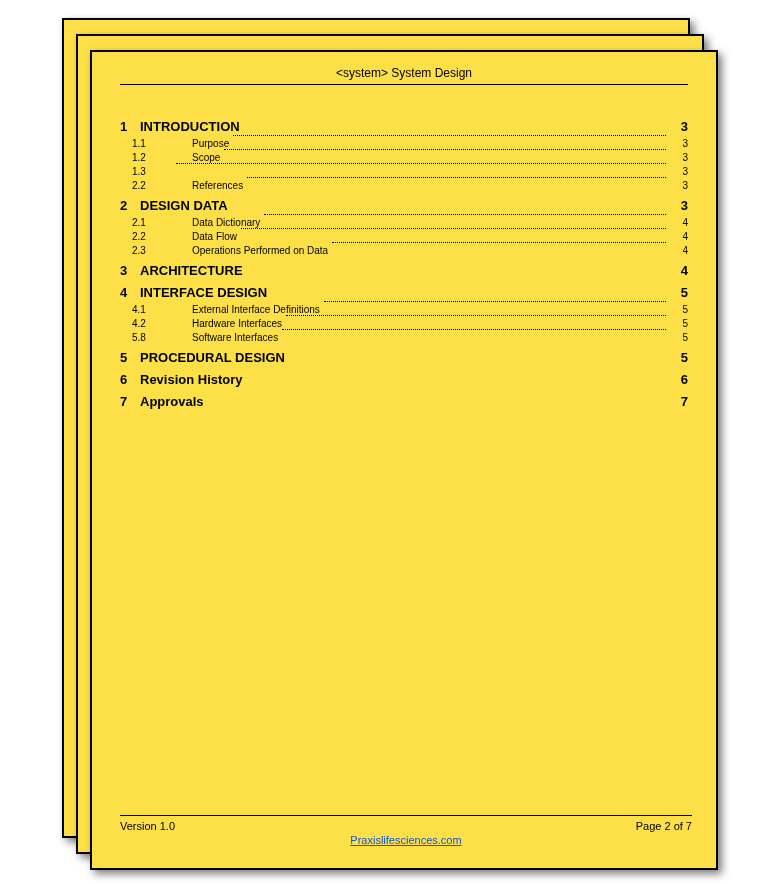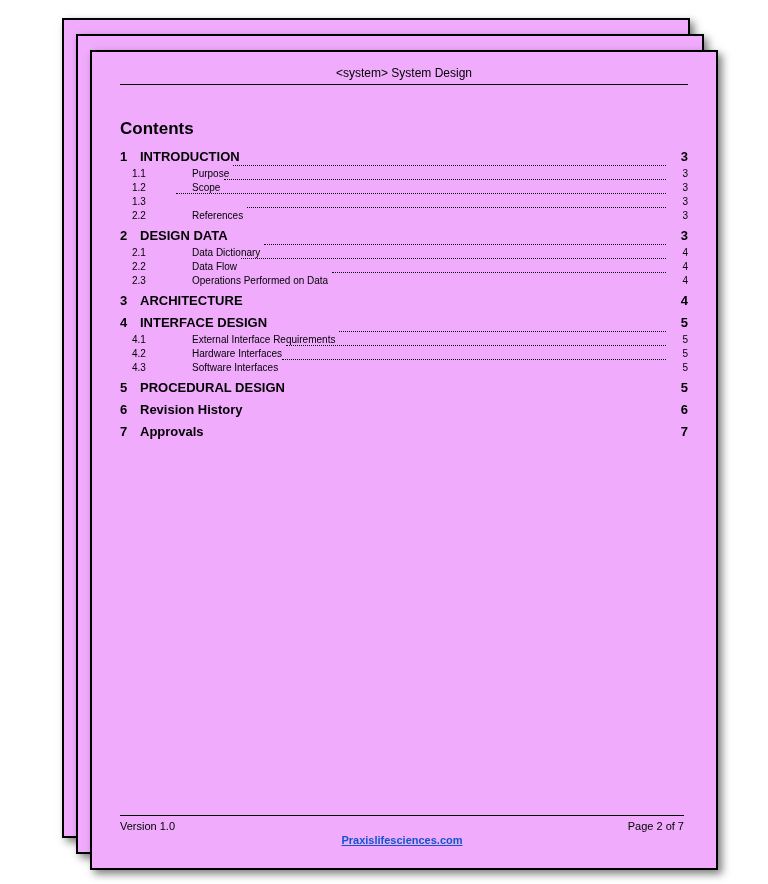--- a/index.html
+++ b/index.html
@@ -11,21 +11,21 @@
   }
   .stage {
     position: relative;
     width: 768px;
     height: 884px;
     background: #fff;
     overflow: hidden;
   }
   .page {
     position: absolute;
-    background: #f0abfc;
+    background: #fde047;
     border: 2px solid #000;
     box-shadow: 4px 4px 8px rgba(0,0,0,0.5);
     box-sizing: border-box;
     padding: 14px 28px 12px 28px;
   }
   .page.back1 { left: 62px; top: 18px; width: 628px; height: 820px; }
   .page.back2 { left: 76px; top: 34px; width: 628px; height: 820px; }
   .page.front { left: 90px; top: 50px; width: 628px; height: 820px; }
 
   .hdr-title {
@@ -79,59 +79,57 @@
     border-bottom: 1.2px dotted #000;
     margin: 0 4px;
     position: relative;
     top: -3px;
   }
   .toc-row2 .pg { width: 18px; text-align: right; }
 
   .footer {
     position: absolute;
     left: 28px;
-    right: 32px;
+    right: 24px;
     bottom: 22px;
     font-size: 11px;
   }
   .footer .ftr-line {
     border-top: 1px solid #000;
     padding-top: 4px;
     display: flex;
     justify-content: space-between;
   }
   .footer .link {
     text-align: center;
     margin-top: 2px;
   }
   .footer .link a {
     color: #1155cc;
     text-decoration: underline;
     cursor: pointer;
-    font-weight: bold;
   }
 </style>
 </head>
 <body>
 
 <div class="stage">
 
   <div class="page back1">
     <div class="back-hdr">&lt;system&gt; System Design</div>
   </div>
 
   <div class="page back2">
     <div class="back-hdr">&lt;system&gt; System Design</div>
   </div>
 
   <div class="page front">
     <div class="hdr-title">&lt;system&gt; System Design</div>
     <div class="hdr-rule"></div>
 
-    <div class="contents-title">Contents</div>
 
     <div class="toc" id="toc">
         <div class="toc-row1">
           <span class="num">1</span>
           <span class="title">INTRODUCTION</span>
           <span class="spacer"></span>
           <span class="pg">3</span>
         </div>
         <div class="toc-row2">
           <span class="num">1.1</span>
@@ -187,32 +185,32 @@
           <span class="pg">4</span>
         </div>
         <div class="toc-row1">
           <span class="num">4</span>
           <span class="title">INTERFACE DESIGN</span>
           <span class="spacer"></span>
           <span class="pg">5</span>
         </div>
         <div class="toc-row2">
           <span class="num">4.1</span>
-          <span class="title">External Interface Requirements</span>
+          <span class="title">External Interface Definitions</span>
           <span class="dots"></span>
           <span class="pg">5</span>
         </div>
         <div class="toc-row2">
           <span class="num">4.2</span>
           <span class="title">Hardware Interfaces</span>
           <span class="dots"></span>
           <span class="pg">5</span>
         </div>
         <div class="toc-row2">
-          <span class="num">4.3</span>
+          <span class="num">5.8</span>
           <span class="title">Software Interfaces</span>
           <span class="dots"></span>
           <span class="pg">5</span>
         </div>
         <div class="toc-row1">
           <span class="num">5</span>
           <span class="title">PROCEDURAL DESIGN</span>
           <span class="spacer"></span>
           <span class="pg">5</span>
         </div>

